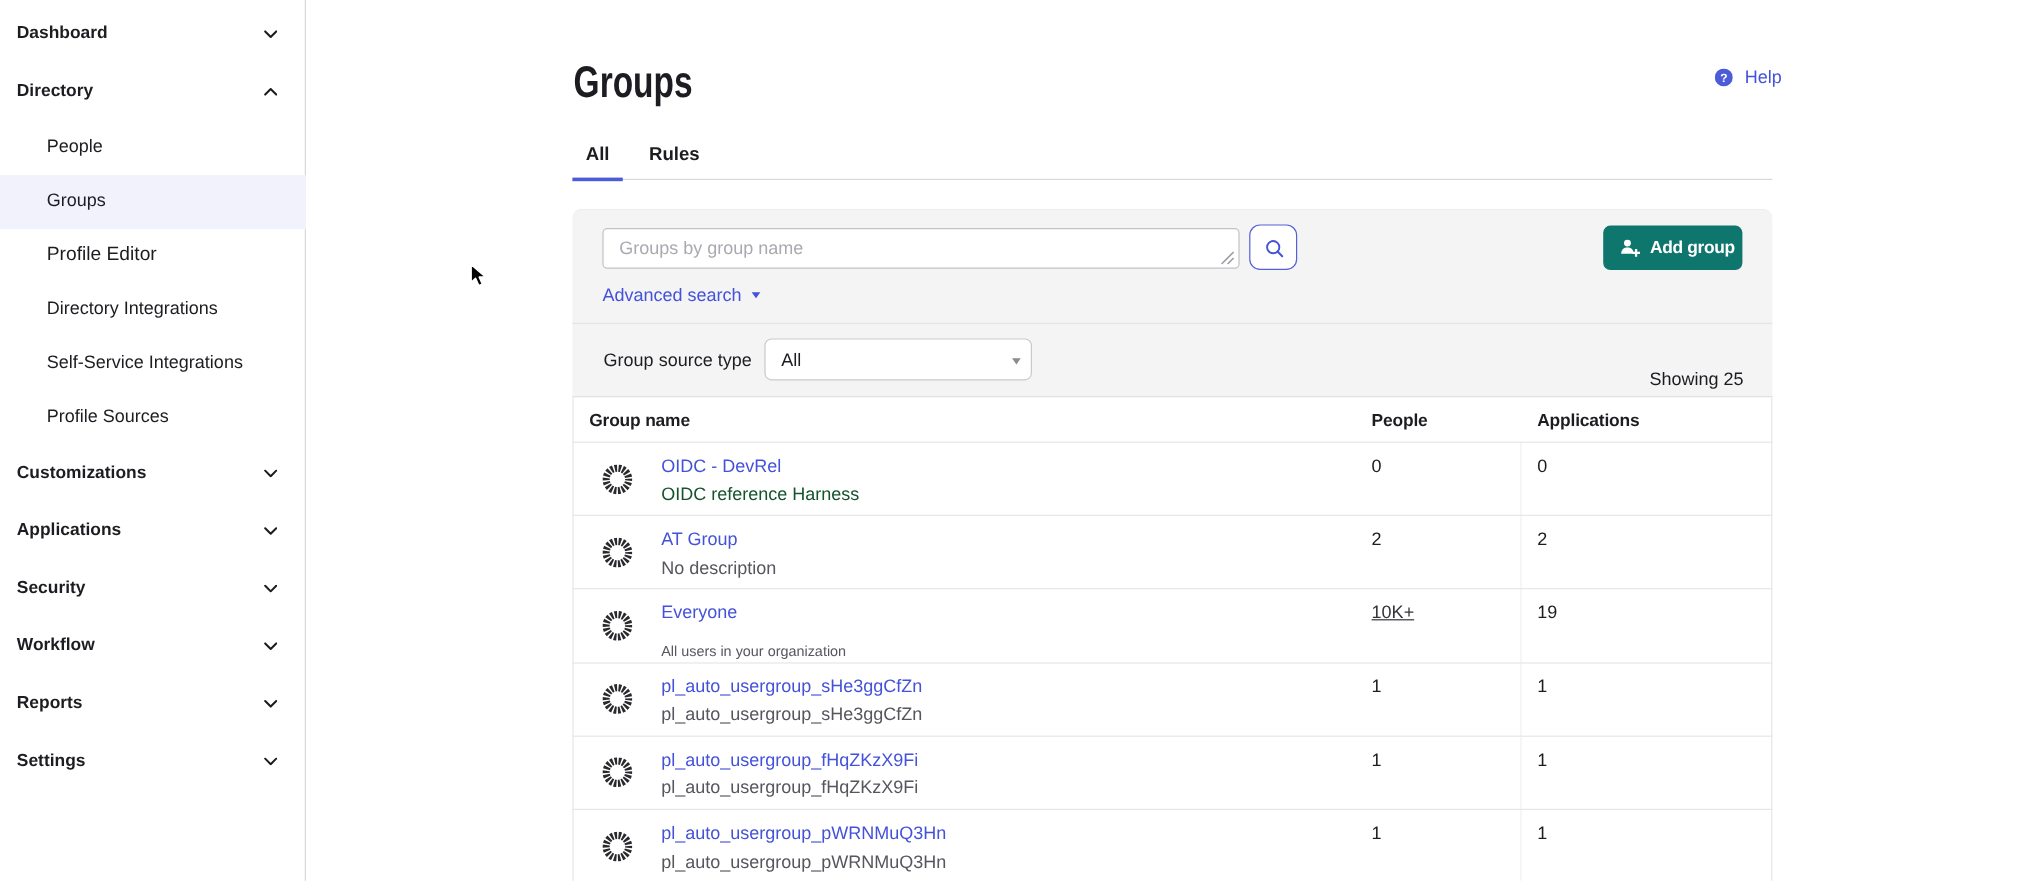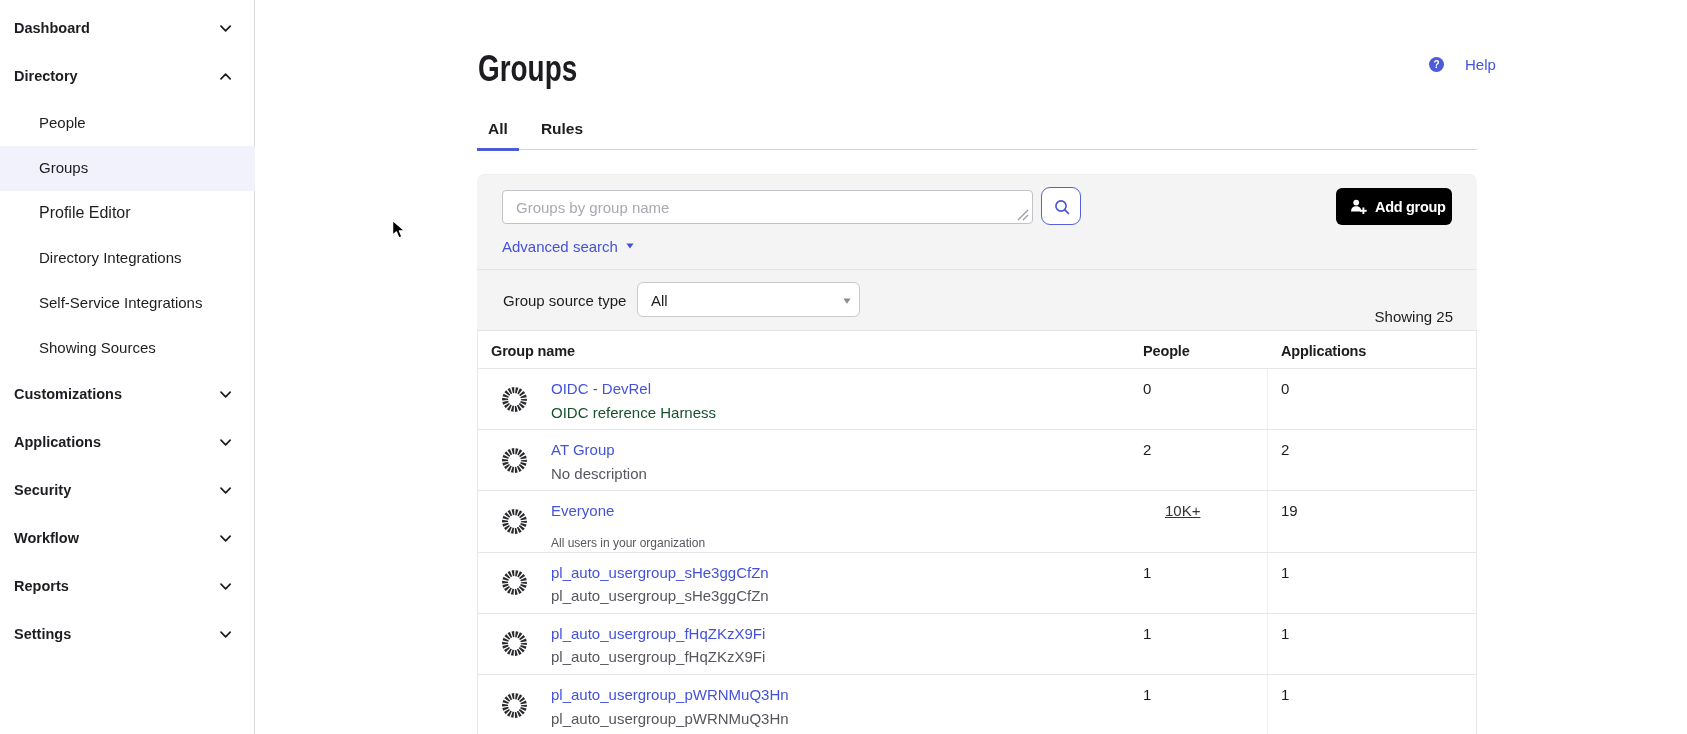--- a/index.html
+++ b/index.html
@@ -46,31 +46,31 @@
     </svg>
     <div class="abs" style="left:14px;top:624px;font-size:14.5px;font-weight:bold;line-height:20px;">Settings</div>
     <svg class="abs" style="left:220px;top:630.5px;" width="11.2" height="7" viewBox="0 0 11.2 7">
       <path d="M1 1.2 L5.6 5.8 L10.2 1.2" fill="none" stroke="#1d1d21" stroke-width="1.7" stroke-linecap="round" stroke-linejoin="round"></path>
     </svg>
     <div class="abs" style="left:39px;top:113px;font-size:15px;line-height:20px;">People</div>
     <div class="abs" style="left:39px;top:158px;font-size:15px;line-height:20px;">Groups</div>
     <div class="abs" style="left:39px;top:203px;font-size:16px;line-height:20px;">Profile Editor</div>
     <div class="abs" style="left:39px;top:248px;font-size:15px;line-height:20px;">Directory Integrations</div>
     <div class="abs" style="left:39px;top:293px;font-size:15px;line-height:20px;">Self-Service Integrations</div>
-    <div class="abs" style="left:39px;top:338px;font-size:15px;line-height:20px;">Showing Sources</div>
+    <div class="abs" style="left:39px;top:338px;font-size:15px;line-height:20px;">Profile Sources</div>
   </div>
 
 <div class="abs" id="title" style="left:478px;top:48px;font-size:37px;font-weight:bold;transform:scaleX(0.754);transform-origin:0 0;">Groups</div>
 
 <div class="abs cy" id="help" style="left:1429px;top:57px;height:15px;">
   <svg width="15" height="15" viewBox="0 0 15 15">
       <circle cx="7.5" cy="7.5" r="7.5" fill="#4c5bd8"></circle>
       <text x="7.5" y="11" font-size="10" font-weight="bold" fill="#fff" text-anchor="middle" font-family="Liberation Sans">?</text>
     </svg>
-  <span class="blue" style="font-size:15px;margin-left:21px;">Help</span>
+  <span class="blue" style="font-size:15px;margin-left:10px;">Help</span>
 </div>
 
 <div class="abs" style="left:477px;top:120px;width:42px;text-align:center;font-size:15.5px;font-weight:bold;">All</div>
 <div class="abs" style="left:531px;top:120px;width:62px;text-align:center;font-size:15.5px;font-weight:bold;">Rules</div>
 <div class="abs" style="left:477px;top:149px;width:1000px;height:1px;background:#d8d8d8;"></div>
 <div class="abs" style="left:477px;top:147.5px;width:42px;height:3px;background:#4c5bd8;"></div>
 
 <div class="abs" style="left:477px;top:174px;width:1000px;height:157px;background:#f4f4f5;border-radius:8px 8px 0 0;border-top:1px solid #ededee;"></div>
 <div class="abs" style="left:477px;top:268.5px;width:1000px;height:1px;background:#e4e4e6;"></div>
 <div class="abs" style="left:477px;top:330px;width:1000px;height:1px;background:#e2e2e4;"></div>
@@ -81,21 +81,21 @@
   <line x1="4" y1="11" x2="14" y2="1" stroke="#9a9aa0" stroke-width="1.3"></line>
   <line x1="9" y1="11" x2="14" y2="6" stroke="#9a9aa0" stroke-width="1.3"></line>
 </svg>
 
 <div class="abs" style="left:1041px;top:187px;width:40px;height:38px;background:#fff;border:1.5px solid #5560da;border-radius:9px;"></div>
 <svg class="abs" style="left:1053.5px;top:198.5px;" width="17" height="17" viewBox="0 0 17 17">
   <circle cx="7" cy="7" r="5.1" fill="none" stroke="#4653d4" stroke-width="1.6"></circle>
   <line x1="10.8" y1="10.8" x2="14.5" y2="14.5" stroke="#4653d4" stroke-width="1.7" stroke-linecap="round"></line>
 </svg>
 
-<div class="abs cy" style="left:1336px;top:188px;width:116px;height:37px;background:#000000;border-radius:6px;color:#fff;">
+<div class="abs cy" style="left:1336px;top:188px;width:116px;height:37px;background:#0f766e;border-radius:6px;color:#fff;">
   <svg style="margin-left:14px;" width="17" height="17" viewBox="0 0 17 17">
     <circle cx="6.2" cy="4.6" r="2.9" fill="#fff"></circle>
     <path d="M1 13.5 C1 9.8 3.3 8.2 6.2 8.2 C9.1 8.2 11.4 9.8 11.4 13.5 Z" fill="#fff"></path>
     <line x1="13.4" y1="9.5" x2="13.4" y2="16" stroke="#fff" stroke-width="1.9"></line>
     <line x1="10.2" y1="12.8" x2="16.7" y2="12.8" stroke="#fff" stroke-width="1.9"></line>
   </svg>
   <span style="font-size:14.5px;font-weight:bold;letter-spacing:-0.3px;margin-left:8px;">Add group</span>
 </div>
 
 <div class="abs cy" style="left:502px;top:238px;height:16px;">
@@ -135,21 +135,21 @@
     <div class="abs blue" style="left:551px;top:441.2px;font-size:15px;">AT Group</div>
     <div class="abs" style="left:551px;top:464.7px;font-size:15px;color:#56565e;">No description</div>
     <div class="abs" style="left:1143px;top:441.2px;font-size:15px;">2</div>
     <div class="abs" style="left:1281px;top:441.2px;font-size:15px;">2</div>
     <div class="abs" style="left:477px;top:490.4px;width:1000px;height:1px;background:#e7e7e9;"></div>
     <svg class="abs" style="left:502px;top:508.9px;" width="25" height="25" viewBox="0 0 25 25">
       <circle cx="12.5" cy="12.5" r="9.4" fill="none" stroke="#2a2a2e" stroke-width="6.0" stroke-dasharray="2.05 1.2316" stroke-dashoffset="0.95"></circle>
     </svg>
     <div class="abs blue" style="left:551px;top:502.4px;font-size:15px;">Everyone</div>
     <div class="abs" style="left:551px;top:536px;font-size:12px;color:#56565e;">All users in your organization</div>
-    <div class="abs" style="left:1143px;top:502.4px;font-size:15px;text-decoration:underline;color:#33333a;margin-left:22px;">10K+</div>
+    <div class="abs" style="left:1143px;top:502.4px;font-size:15px;text-decoration:underline;color:#33333a;">10K+</div>
     <div class="abs" style="left:1281px;top:502.4px;font-size:15px;">19</div>
     <div class="abs" style="left:477px;top:551.6px;width:1000px;height:1px;background:#e7e7e9;"></div>
     <svg class="abs" style="left:502px;top:570.1px;" width="25" height="25" viewBox="0 0 25 25">
       <circle cx="12.5" cy="12.5" r="9.4" fill="none" stroke="#2a2a2e" stroke-width="6.0" stroke-dasharray="2.05 1.2316" stroke-dashoffset="0.95"></circle>
     </svg>
     <div class="abs blue" style="left:551px;top:563.6px;font-size:15px;">pl_auto_usergroup_sHe3ggCfZn</div>
     <div class="abs" style="left:551px;top:587.1px;font-size:15px;color:#56565e;">pl_auto_usergroup_sHe3ggCfZn</div>
     <div class="abs" style="left:1143px;top:563.6px;font-size:15px;">1</div>
     <div class="abs" style="left:1281px;top:563.6px;font-size:15px;">1</div>
     <div class="abs" style="left:477px;top:612.8px;width:1000px;height:1px;background:#e7e7e9;"></div>

